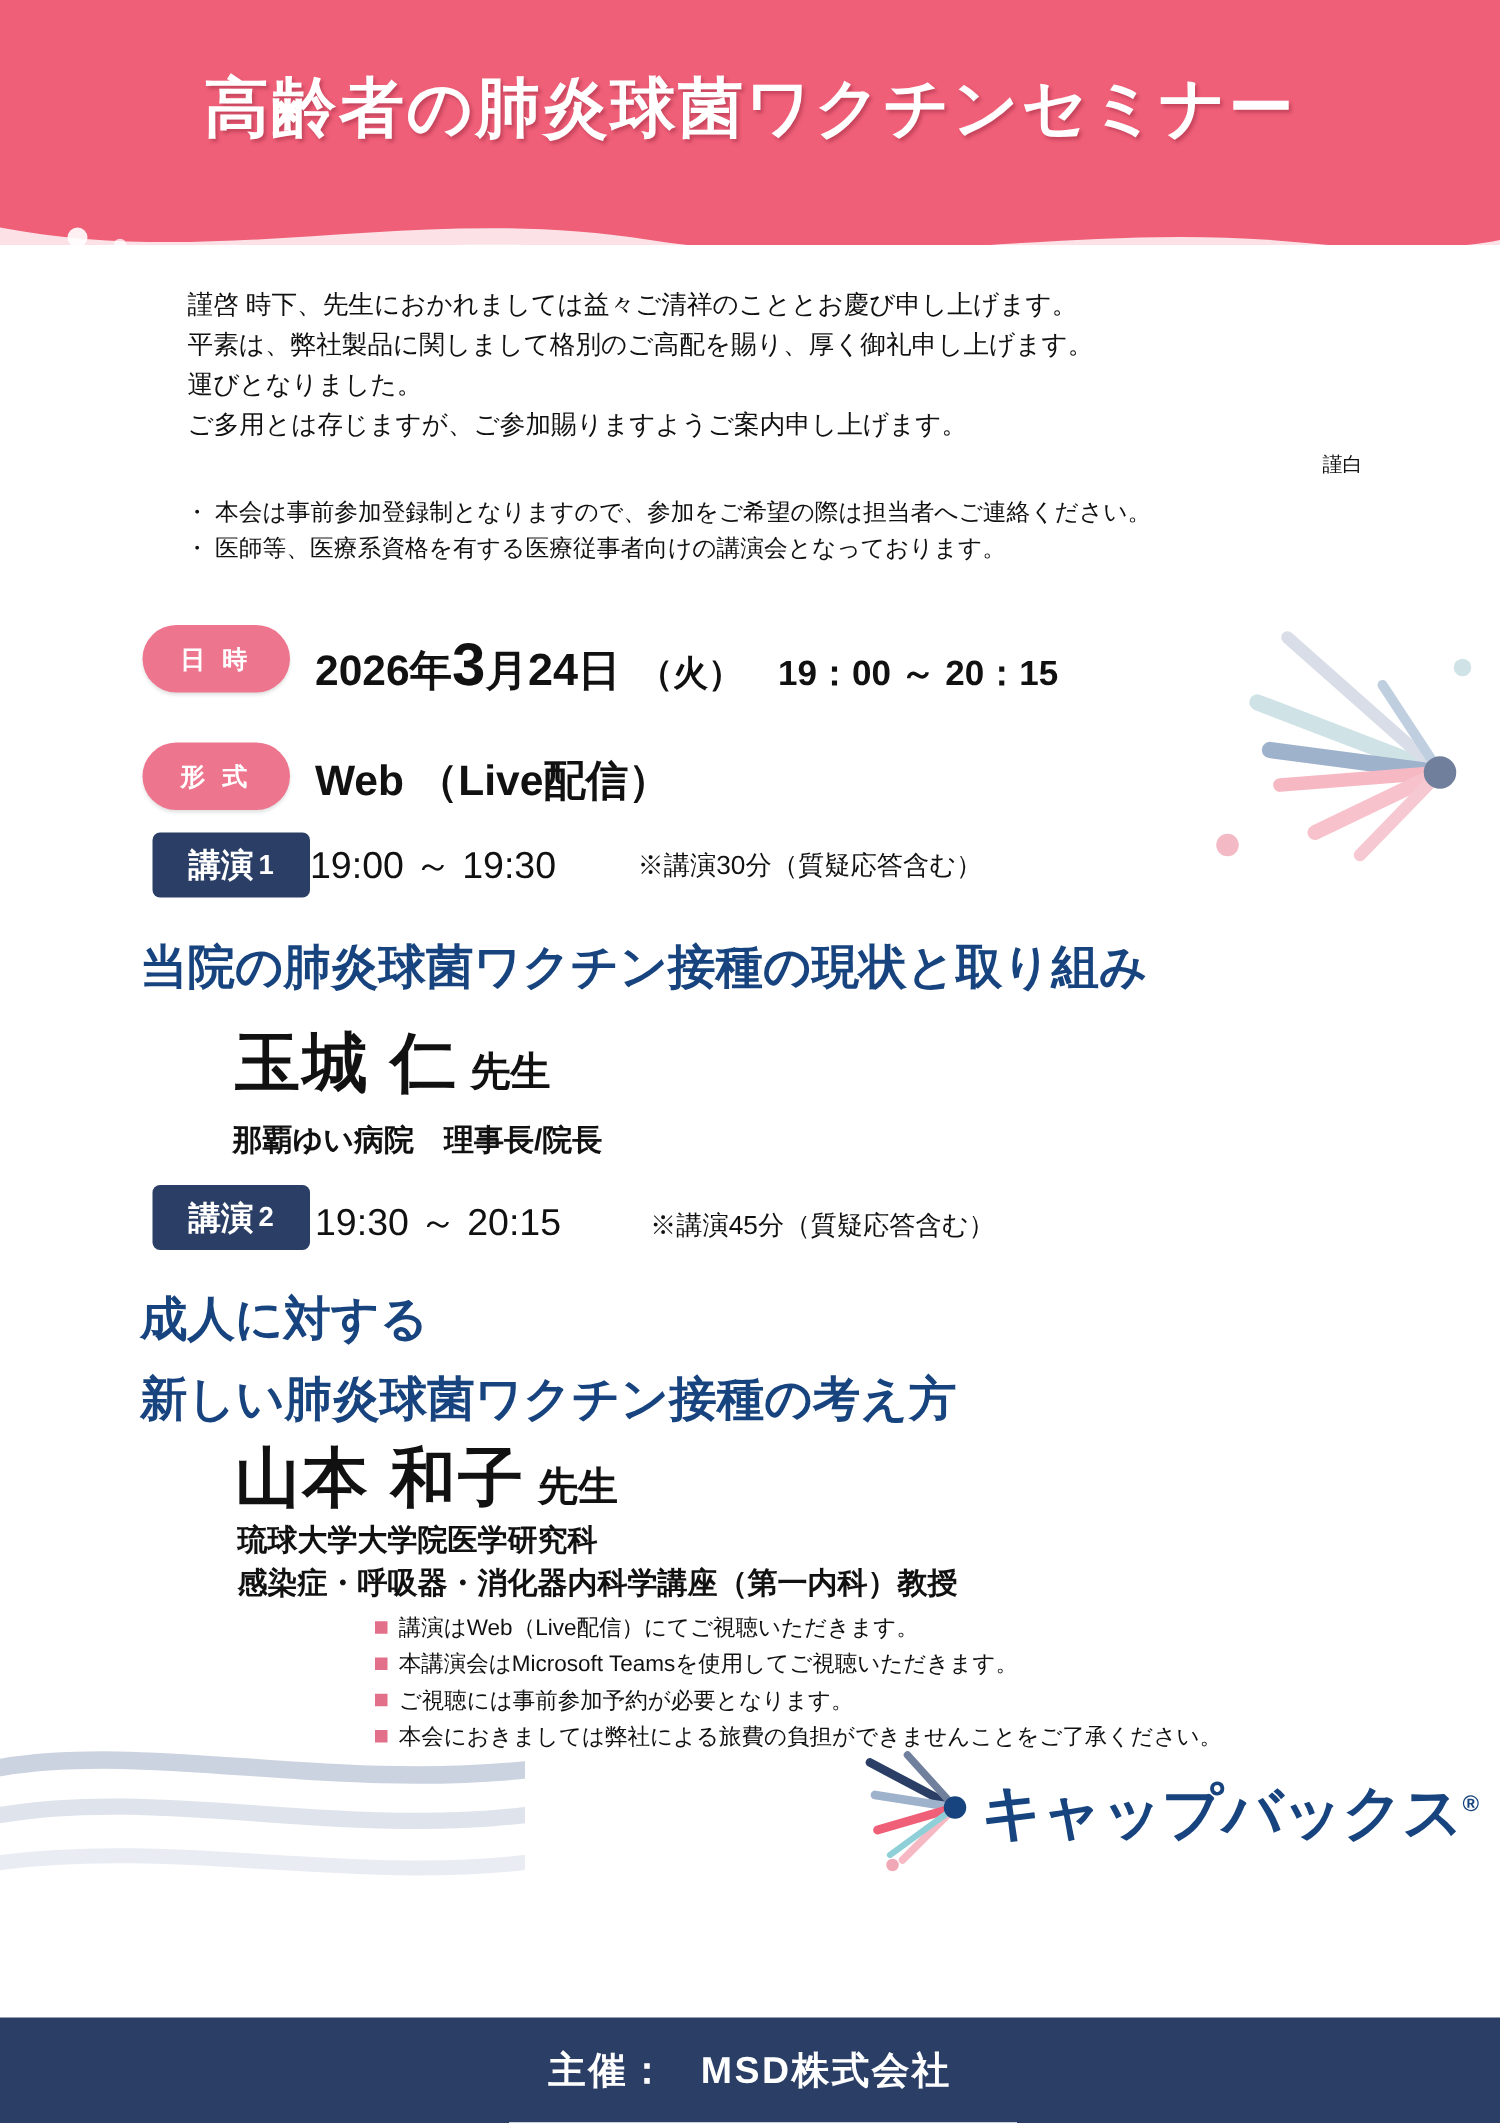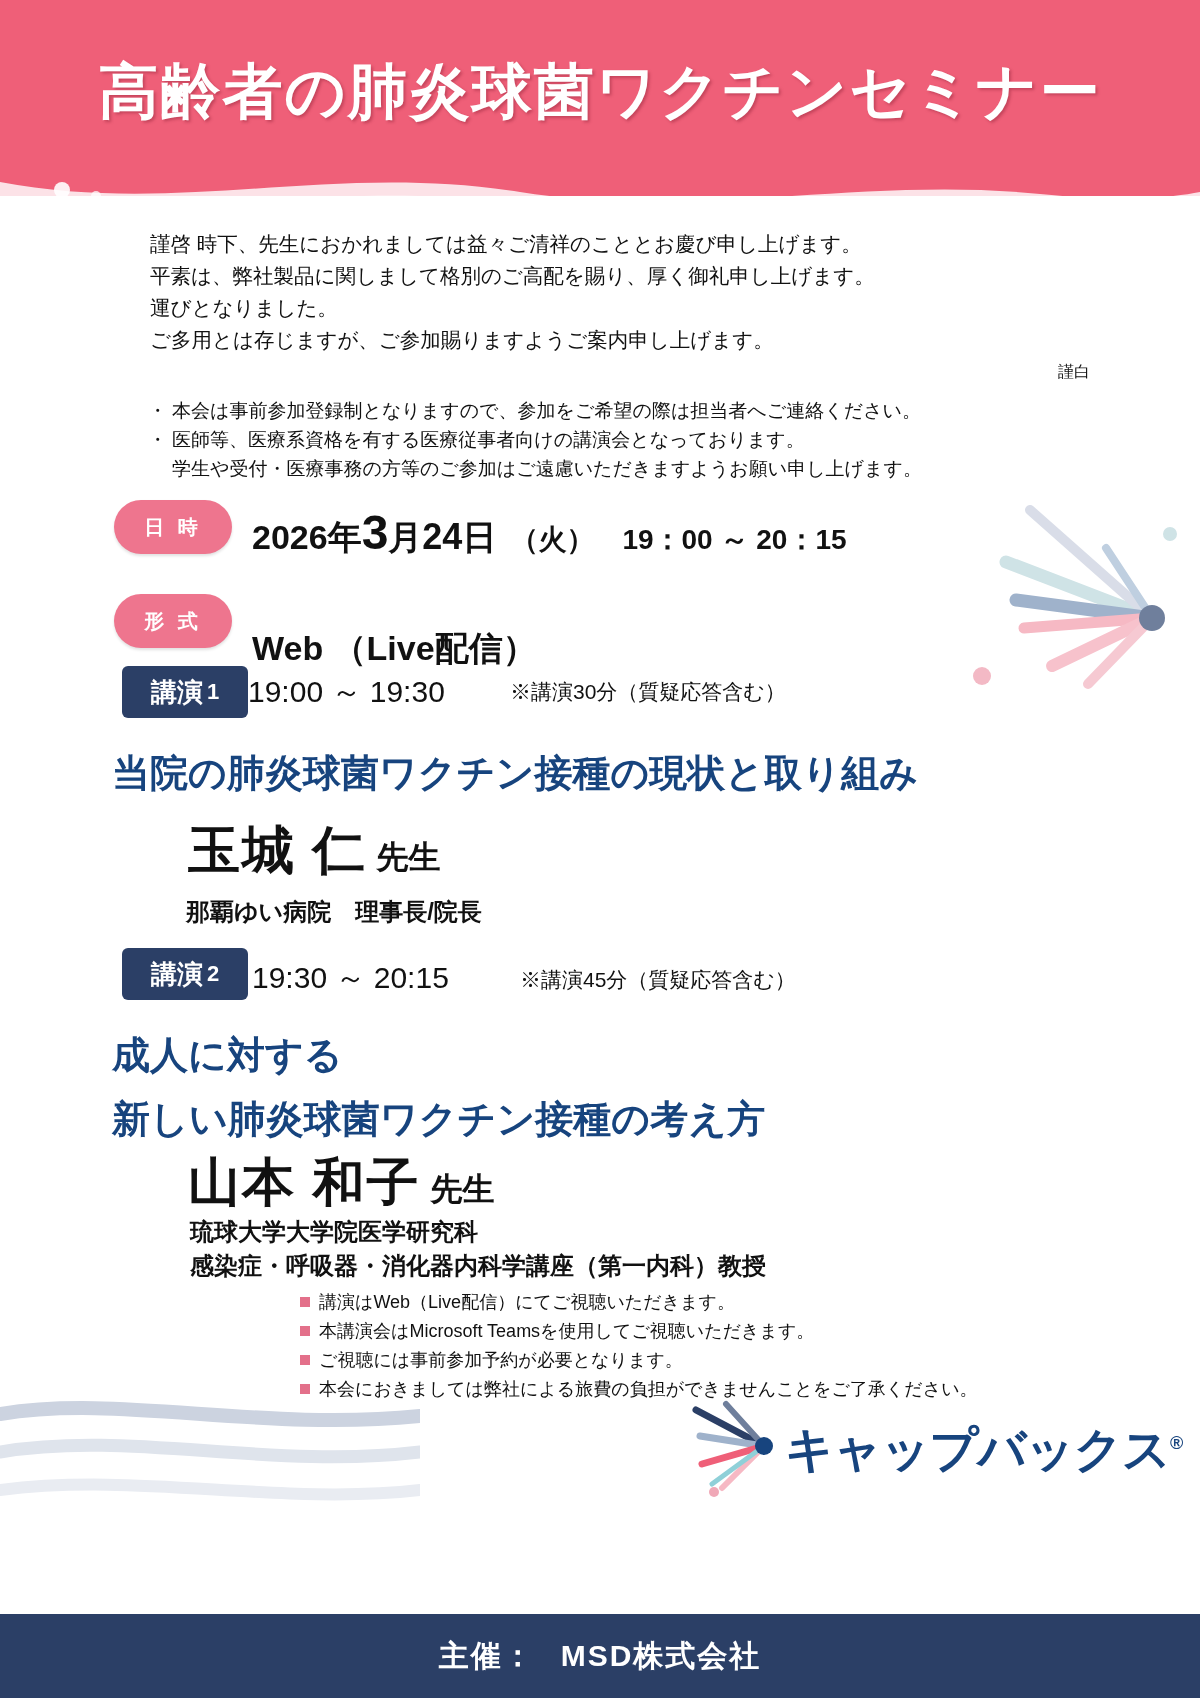--- a/index.html
+++ b/index.html
@@ -14,21 +14,21 @@
 
   
   .header{
     position:absolute;left:0;top:0;width:1200px;height:196px;
     background:#ef5f78;
     overflow:hidden;
   }
   .header .title{
     position:absolute;left:0;top:52px;width:1200px;
     text-align:center;
-    font-size:60px;font-weight:bold;color:#ffffff;
+    font-size:52px;font-weight:bold;color:#ffffff;
     letter-spacing:2px;
     text-shadow:2px 2px 3px rgba(120,20,40,.35);
   }
   .header-wave{
     position:absolute;left:0;top:176px;width:1200px;height:40px;
   }
 
   
   .greeting{
     position:absolute;left:150px;top:228px;width:920px;
@@ -145,21 +145,20 @@
 
 <div class="notes">
   <div class="bullet-row">
     <div class="dot">・</div>
     <div>本会は事前参加登録制となりますので、参加をご希望の際は担当者へご連絡ください。</div>
   </div>
   <div class="bullet-row">
     <div class="dot">・</div>
     <div>
       <div>医師等、医療系資格を有する医療従事者向けの講演会となっております。</div>
-      <div>学生や受付・医療事務の方等のご参加はご遠慮いただきますようお願い申し上げます。</div>
     </div>
   </div>
 </div>
 
 <svg class="deco-right" viewBox="0 0 280 260">
   <g stroke-linecap="round" fill="none">
     <path d="M232,148 L86,92" stroke="#cfe3e6" stroke-width="13"></path>
     <path d="M232,148 L110,40" stroke="#d9dde8" stroke-width="10"></path>
     <path d="M232,148 L96,130" stroke="#9fb2cb" stroke-width="13"></path>
     <path d="M232,148 L104,158" stroke="#f6b9c4" stroke-width="11"></path>
@@ -175,21 +174,21 @@
 <div class="pill-oval" style="left:114px;top:500px;">
   <span>日 時</span>
 </div>
 <div class="datetext" style="left:252px;top:505px;font-size:34px;">
   <span>2026年</span><span style="font-size:48px;">3</span><span>月</span><span style="font-size:36px;">24</span><span>日</span><span style="font-size:28px;margin-left:14px;">（火）</span><span style="font-size:28px;margin-left:28px;">19：00 ～ 20：15</span>
 </div>
 
 <div class="pill-oval" style="left:114px;top:594px;">
   <span>形 式</span>
 </div>
-<div class="datetext" style="left:252px;top:602px;font-size:34px;margin-top:24px;">Web （Live配信）</div>
+<div class="datetext" style="left:252px;top:602px;font-size:34px;">Web （Live配信）</div>
 
 <div class="pill-rect" style="left:122px;top:666px;">
   <span>講演</span>
     <span class="num">1</span>
 </div>
 <div class="lec-time" style="left:248px;top:672px;">19:00 ～ 19:30</div>
 <div class="lec-note" style="left:510px;top:678px;">※講演30分（質疑応答含む）</div>
 <div class="lec-title" style="left:112px;top:748px;">当院の肺炎球菌ワクチン接種の現状と取り組み</div>
 <div class="speaker" style="left:188px;top:816px;">
   <span class="nm">玉城 仁</span><span class="sensei">先生</span>

